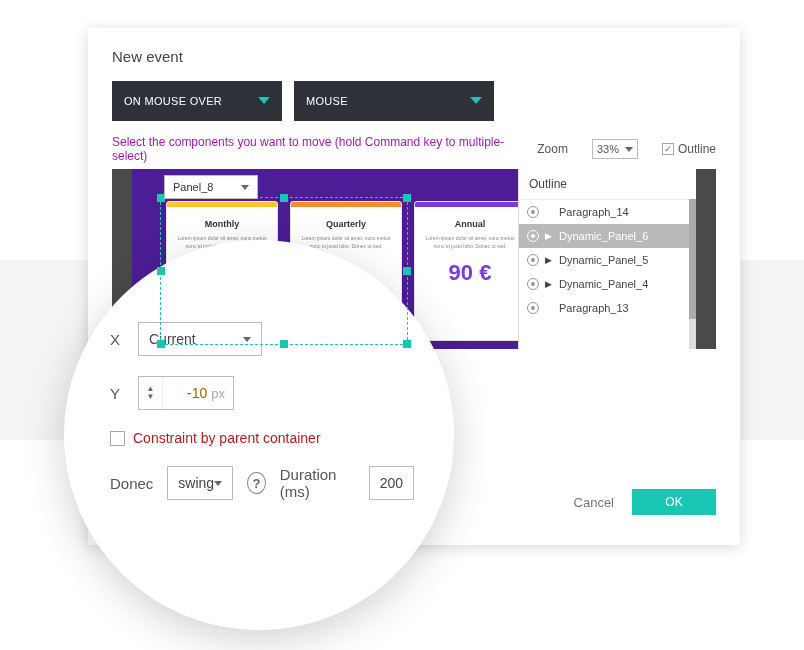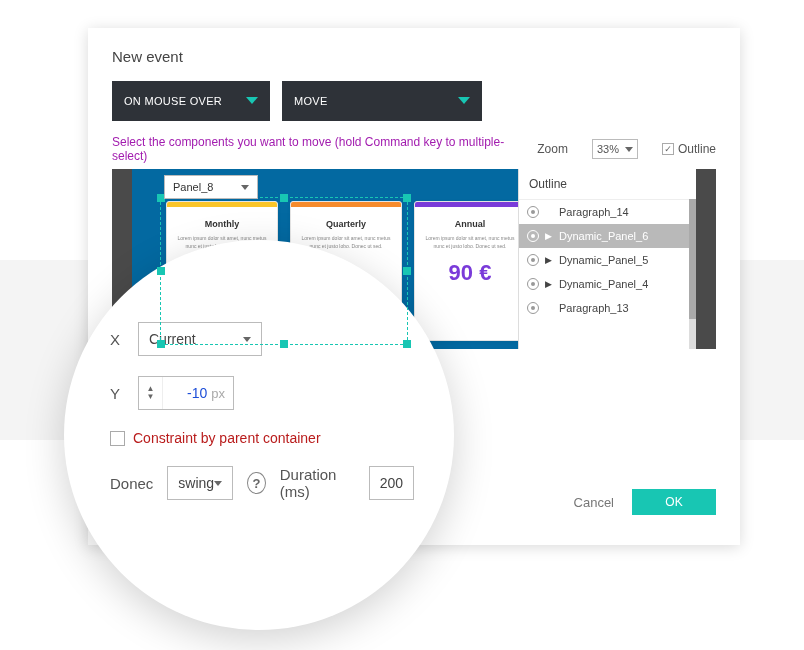--- a/index.html
+++ b/index.html
@@ -11,21 +11,21 @@
     padding: 20px 24px 30px 24px;
   }
   .title { font-size: 15px; color: #444; margin-bottom: 16px; font-weight: 400; }
   .dropdowns-row { display: flex; gap: 12px; margin-bottom: 14px; }
   .dark-dd {
     background: #2e3238; color: #fff; height: 40px;
     display: flex; align-items: center; justify-content: space-between;
     padding: 0 12px; font-size: 11px; letter-spacing: .3px;
     cursor: pointer;
   }
-  .dark-dd.trigger { width: 158px; }
+  .dark-dd.trigger { width: 170px; }
   .dark-dd.action { width: 200px; }
   .teal-caret { width: 12px; height: 8px; position: relative; }
   .teal-caret::before {
     content: ""; position: absolute; left: 0; top: 0;
     border-left: 6px solid transparent; border-right: 6px solid transparent;
     border-top: 7px solid #18c6b3;
   }
   .instr-row { display: flex; justify-content: space-between; align-items: center; margin-bottom: 6px; }
   .instr { font-size: 12px; color: #a21caf; }
   .zoom-group { display: flex; align-items: center; gap: 24px; font-size: 12px; color: #555; }
@@ -38,21 +38,21 @@
     content:""; position:absolute; left:0; top:0;
     border-left:4px solid transparent; border-right:4px solid transparent;
     border-top:5px solid #666;
   }
   .outline-check { display: flex; align-items: center; gap: 4px; font-size: 12px; color: #555; }
   .check-box { width: 12px; height: 12px; border: 1px solid #aaa; display:flex; align-items:center; justify-content:center; font-size:9px; color:#666; }
 
   .stage-row { display: flex; gap: 0; height: 180px; position: relative; }
   .gutter-left, .gutter-right { width: 20px; background: #4a4a4a; }
   .canvas {
-    flex: 1; background: #0369a1; position: relative; overflow: hidden;
+    flex: 1; background: #4c1d95; position: relative; overflow: hidden;
   }
   .panel-picker {
     position: absolute; left: 32px; top: 6px;
     border: 1px solid #bbb; background: #fff; height: 24px;
     display: flex; align-items: center; gap: 28px; padding: 0 8px;
     font-size: 11px; color: #333; cursor: pointer; z-index: 3;
   }
   .sel-box {
     position: absolute; left: 28px; top: 28px; width: 248px; height: 148px;
     border: 1.5px dashed #18c6b3; z-index: 2; pointer-events: none;
@@ -122,21 +122,21 @@
     padding: 0 10px; font-size: 14px; color: #444; cursor: pointer;
   }
   .sel.w120 { width: 124px; }
   .sel.w60 { width: 68px; }
   .num-input {
     border: 1px solid #bbb; height: 34px; width: 96px;
     display: flex; align-items: center;
   }
   .stepper { width: 24px; display:flex; flex-direction:column; align-items:center; justify-content:center; height:100%; border-right:1px solid #eee; cursor:pointer; }
   .stepper .up, .stepper .down { font-size: 8px; color:#666; line-height:1; }
-  .num-val { flex:1; text-align:right; padding-right:4px; font-size:14px; color:#1d4ed8; }
+  .num-val { flex:1; text-align:right; padding-right:4px; font-size:14px; color:#a16207; }
   .num-unit { font-size:13px; color:#aaa; padding-right:8px; }
   .chk-row { display:flex; align-items:center; gap:8px; margin-bottom: 20px; }
   .chk { width:15px; height:15px; border:1px solid #aaa; cursor:pointer; }
   .chk-lbl { font-size: 14px; color:#b91c1c; }
   .help { width:22px; height:22px; border:1.5px solid #888; border-radius:50%; display:flex; align-items:center; justify-content:center; font-size:13px; color:#666; font-weight:600; cursor:pointer; }
   .plain-input { border:1px solid #bbb; height:34px; width:54px; text-align:center; font-size:14px; color:#444; display:flex; align-items:center; justify-content:center; }
 </style>
 </head>
 <body>
 
@@ -144,21 +144,21 @@
 
 <div class="panel">
   <div class="title">New event</div>
 
   <div class="dropdowns-row">
     <div class="dark-dd trigger">
       <span>ON MOUSE OVER</span>
       <span class="teal-caret"></span>
     </div>
     <div class="dark-dd action">
-      <span>MOVE</span>
+      <span>MOUSE</span>
       <span class="teal-caret"></span>
     </div>
   </div>
 
   <div class="instr-row">
     <div class="instr">Select the components you want to move (hold Command key to multiple-select)</div>
     <div class="zoom-group">
       <span>Zoom</span>
       <div class="zoom-select">
         <span>33%</span>

